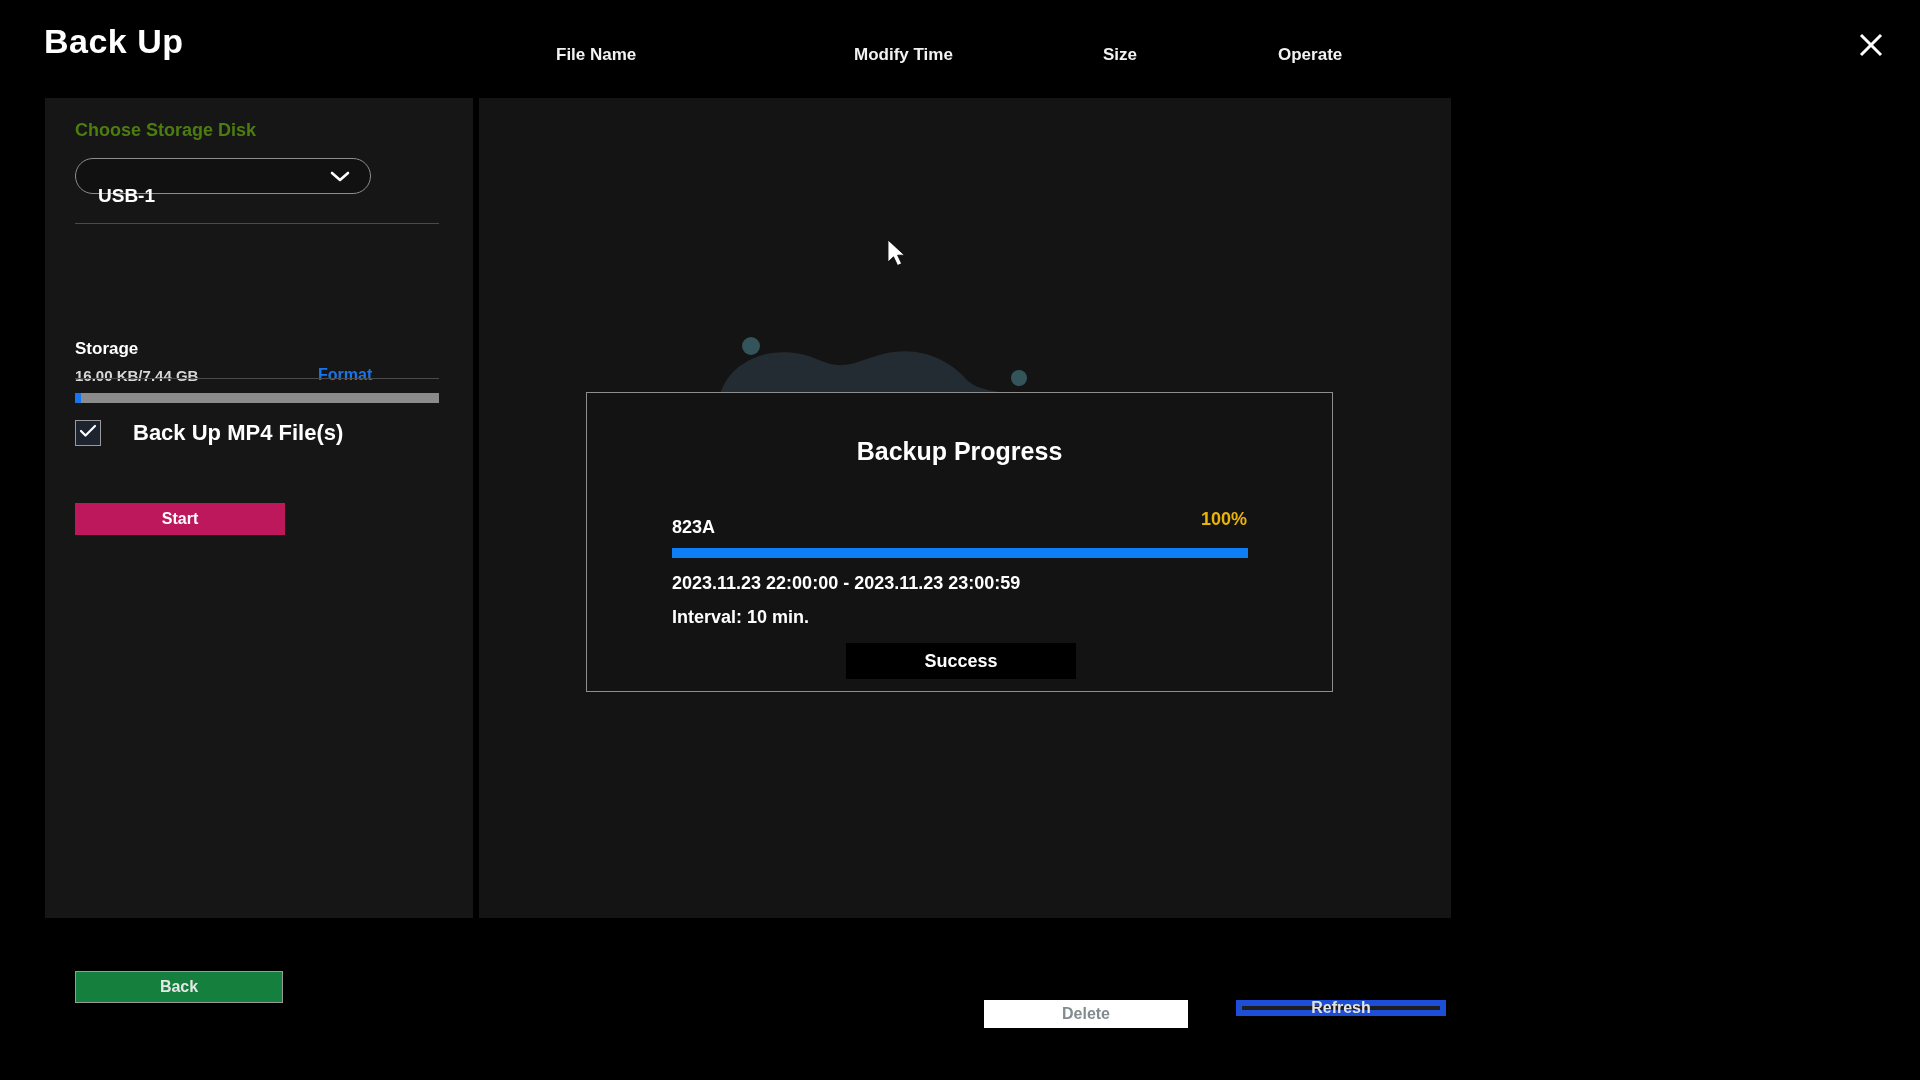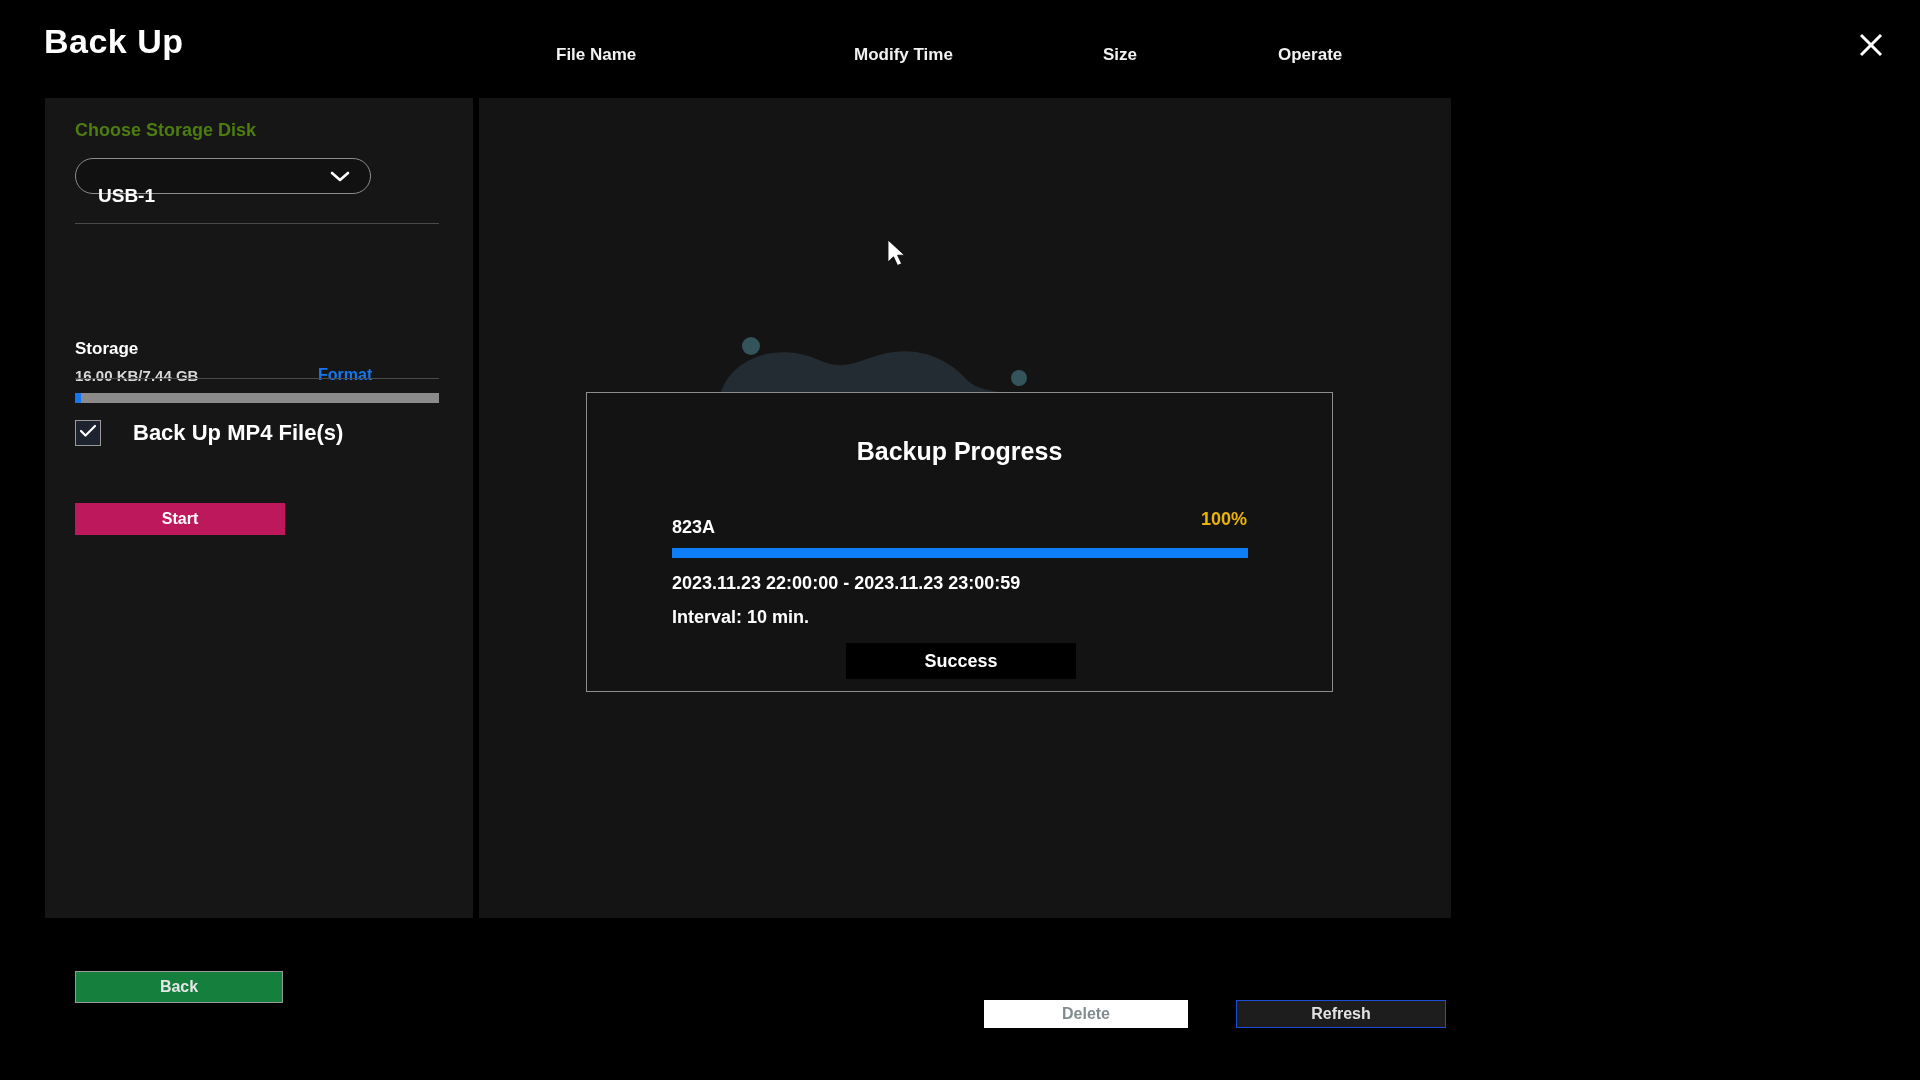--- a/index.html
+++ b/index.html
@@ -336,23 +336,23 @@
     font-size: 16px;
     font-weight: bold;
     color: #808c8e;
     cursor: default;
   }
   .refresh-btn {
     position: absolute;
     left: 1236px;
     top: 1000px;
     width: 210px;
-    height: 28px;
+    height: 16px;
     background: #1d1d1d;
-    border: 1px solid #1d4ed8;
+    border: 6px solid #1d4ed8;
     box-sizing: border-box;
     display: flex;
     align-items: center;
     justify-content: center;
     font-size: 16px;
     font-weight: bold;
     color: #e3e3e3;
     cursor: pointer;
   }
 

